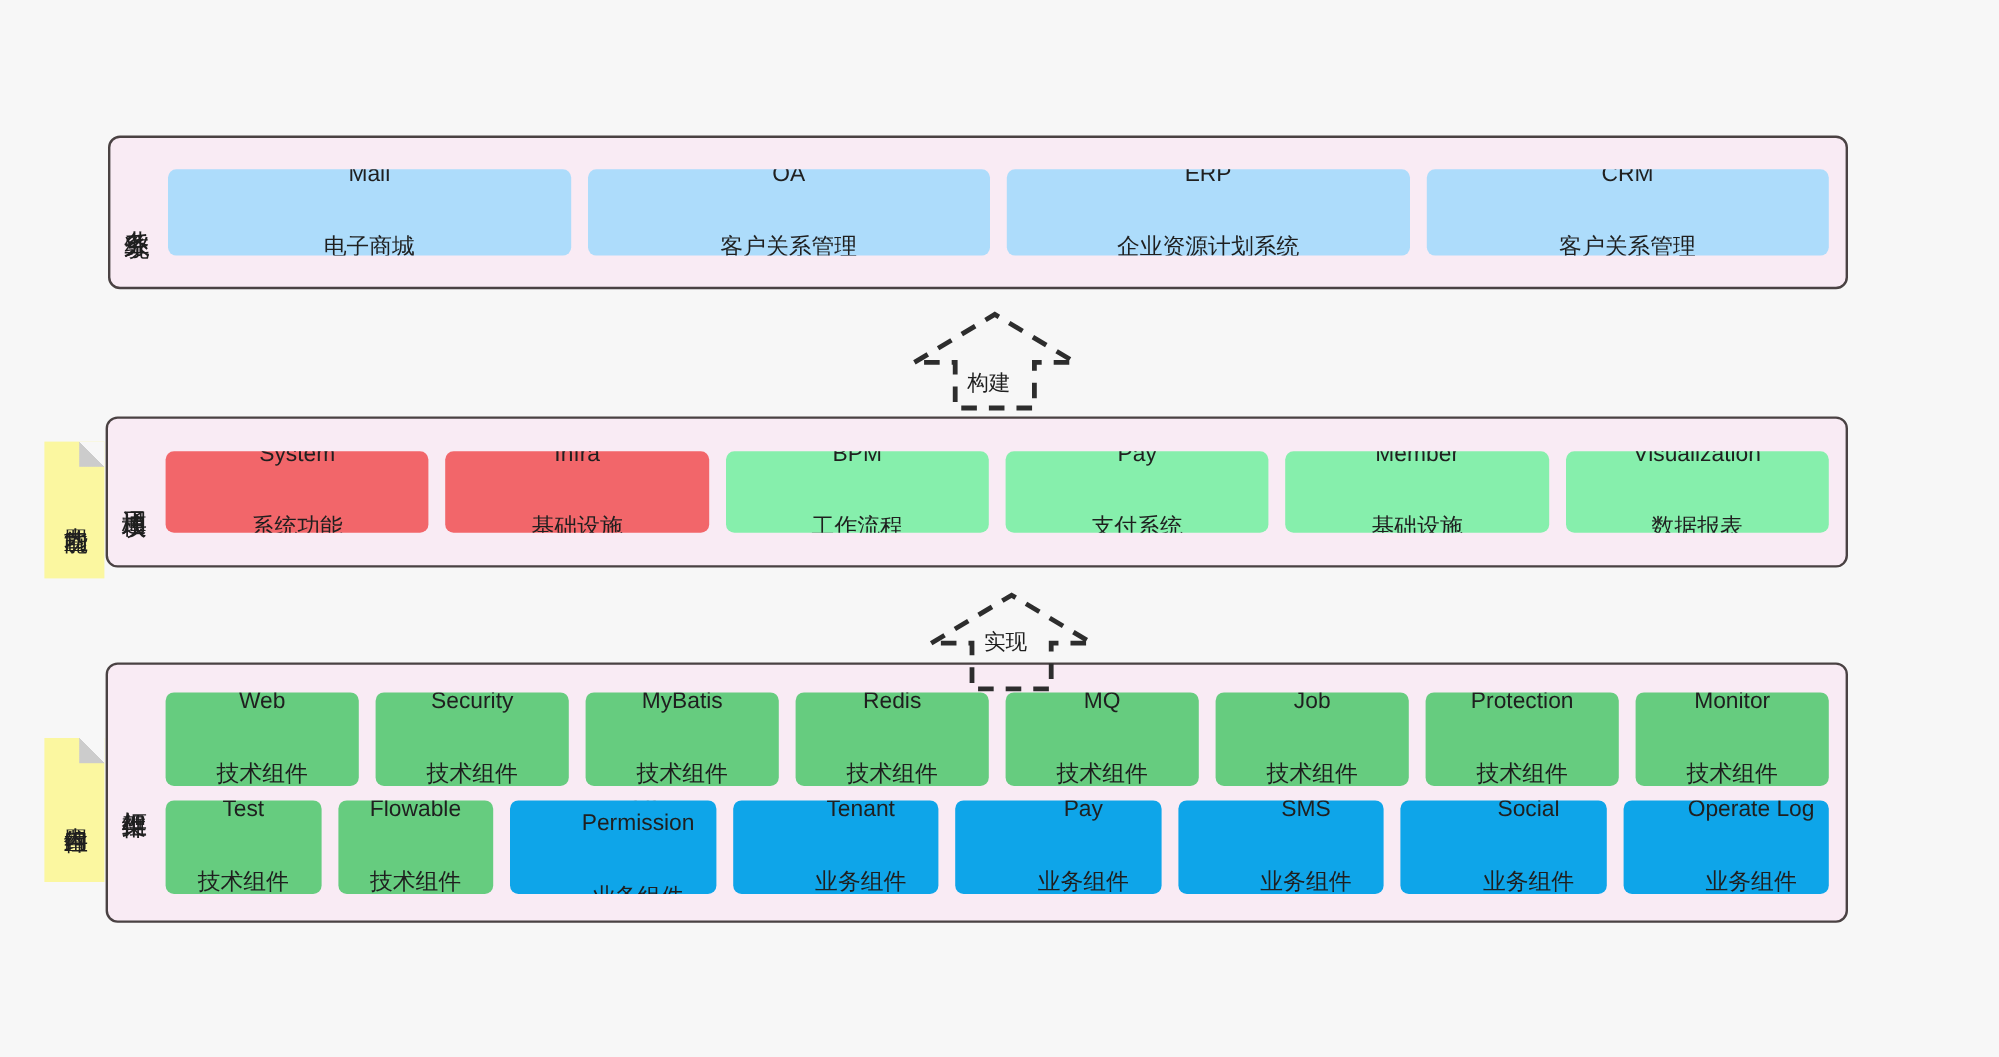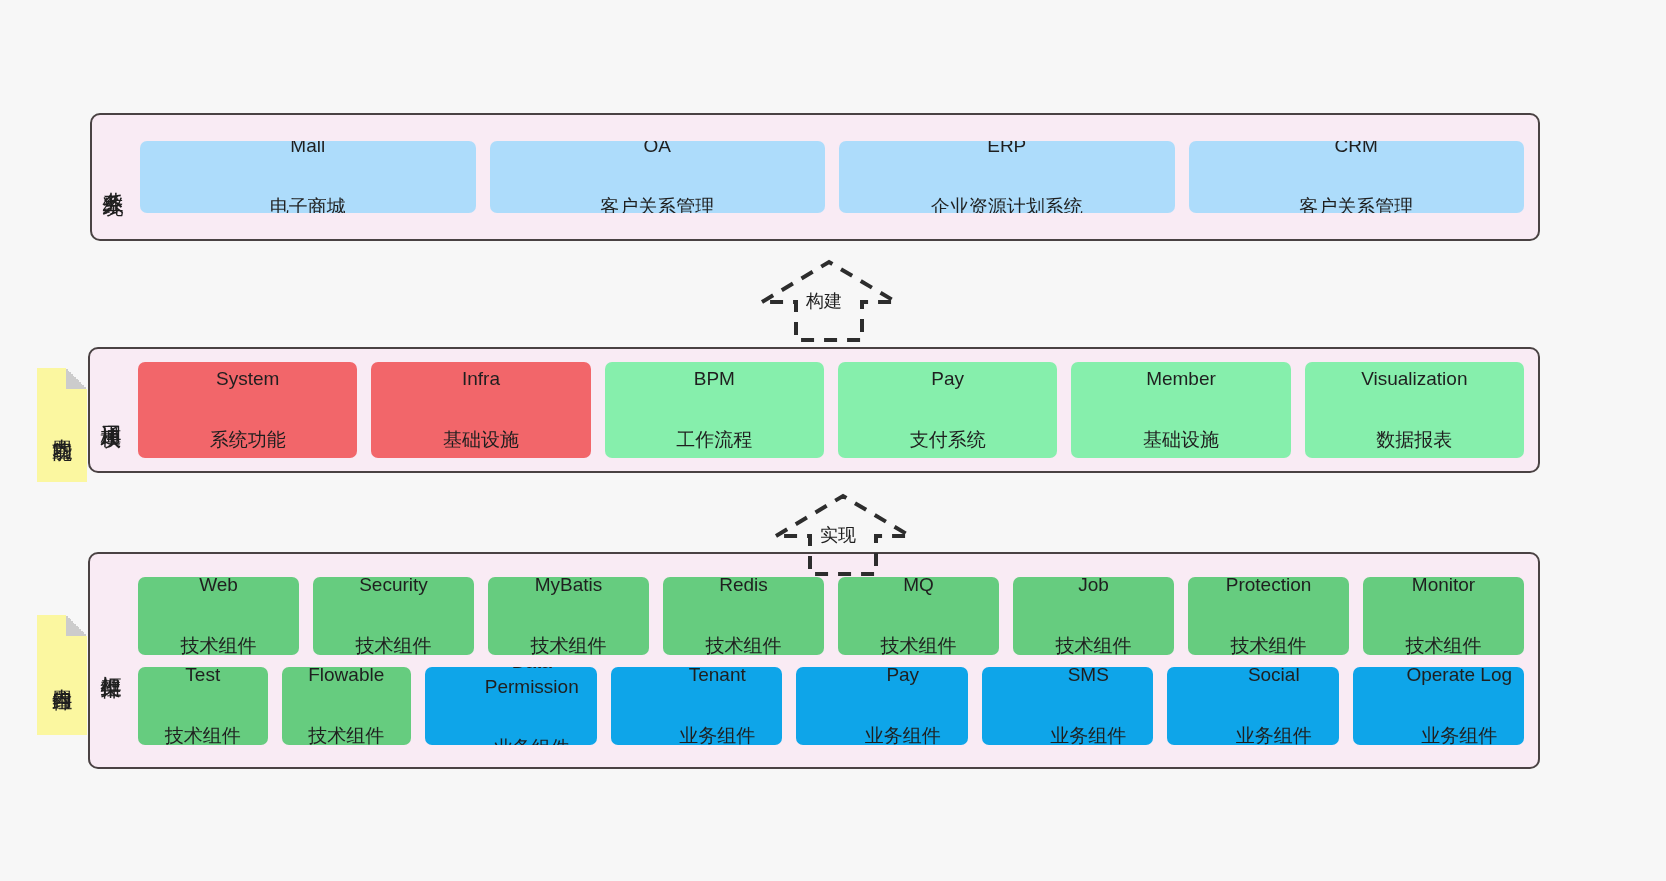--- a/index.html
+++ b/index.html
@@ -75,21 +75,21 @@
     line-height: 1.30;
     color: #1f1f1f;
     padding: 4px 6px;
     overflow: hidden;
   }
   .box .en { white-space: nowrap; }
   .box .cn { white-space: nowrap; margin-top: 36px; }
   .box.wrap .en { white-space: normal; }
 
   .h-biz   { height: 72px; }
-  .h-mod   { height: 96px; }
+  .h-mod   { height: 68px; }
   .h-frame { height: 78px; }
 
   
   .c-blue        { background: #addcfb; }
   .c-red         { background: #f2666a; }
   .c-pink        { background: #86efac; }
   .c-green       { background: #66cc7f; }
   .c-lightgreen  { background: #0ea5e9; padding-left: 48px; }
 
   
@@ -160,21 +160,21 @@
           <span class="cn">客户关系管理</span>
         </div>
       </div>
     </div>
   </div>
 
   <div class="arrow-wrap" style="left:758px; top:258px; width:142px; height:86px;">
     <svg width="142" height="86" viewBox="0 0 142 86" fill="none">
       <path d="M 4 44 L 71 4 L 138 44 L 104 44 L 104 82 L 38 82 L 38 44 Z" stroke="#2d2d2d" stroke-width="4" stroke-linejoin="miter" stroke-dasharray="13 10" fill="none"></path>
     </svg>
-    <span class="arrow-label" style="left:48px; top:34px;">构建</span>
+    <span class="arrow-label" style="left:48px; top:52px;">构建</span>
   </div>
 
   <div class="sticky" style="left:37px; top:368px; height:114px;">
     <span>内置功能</span>
   </div>
 
   <div class="band" id="band-module" style="left:88px; top:347px; width:1452px; height:126px;">
     <div class="band-title">通用模块</div>
     <div class="band-body">
       <div class="row">

